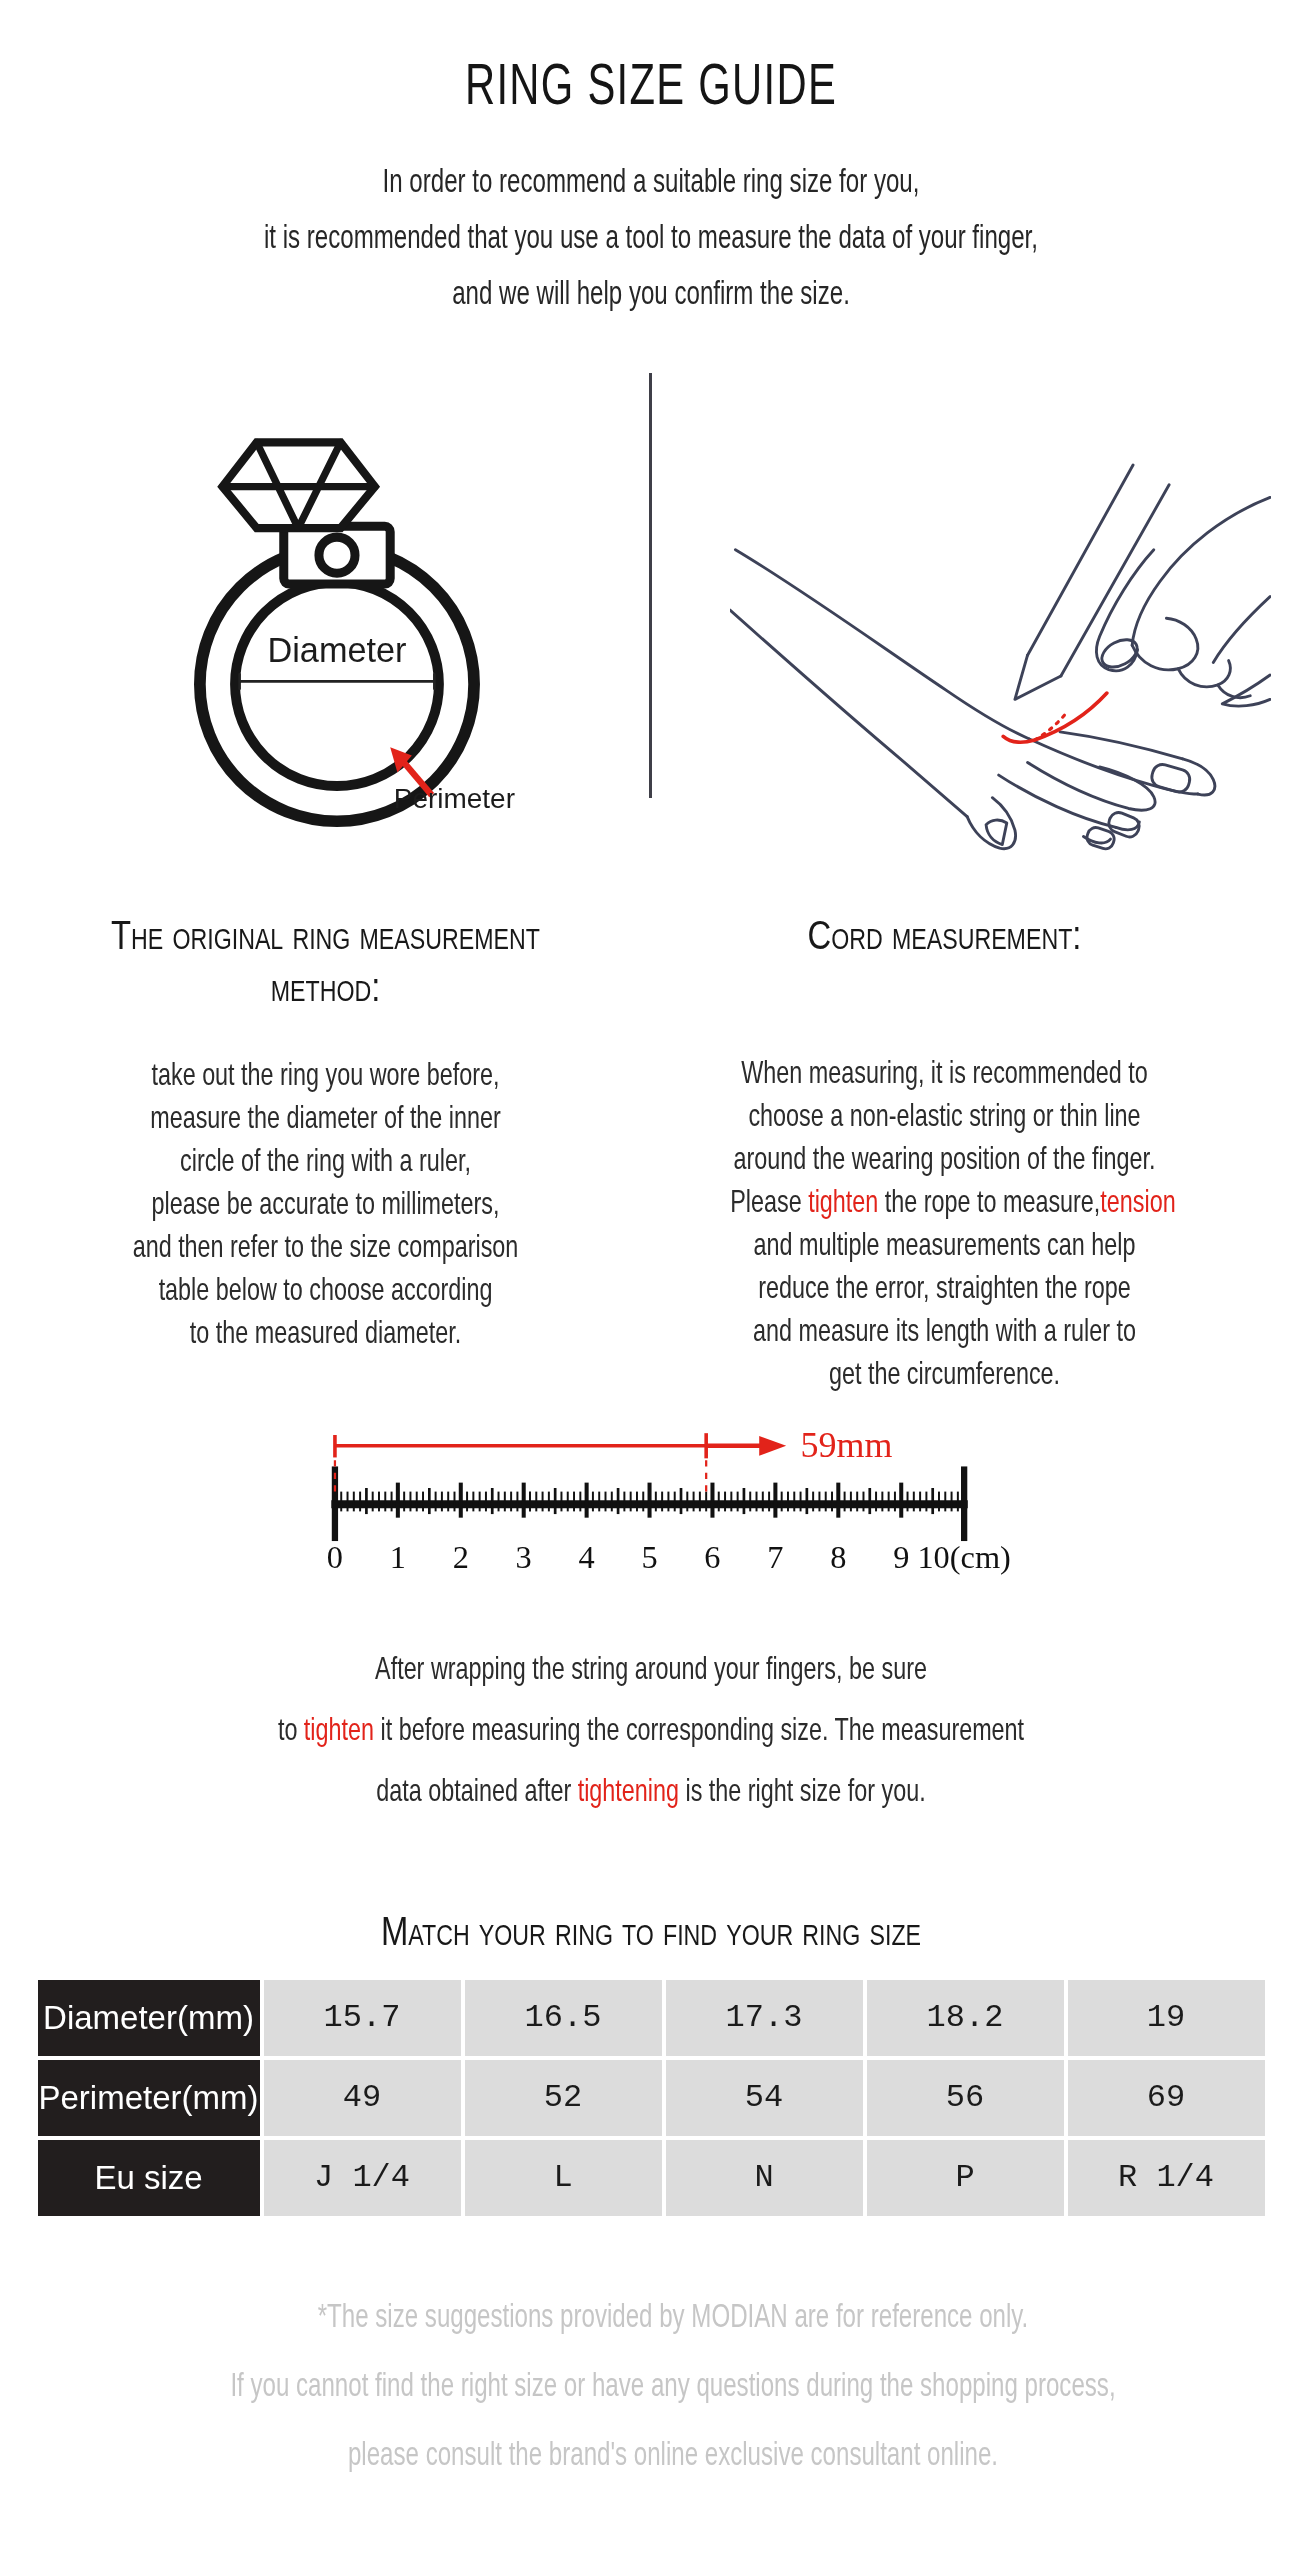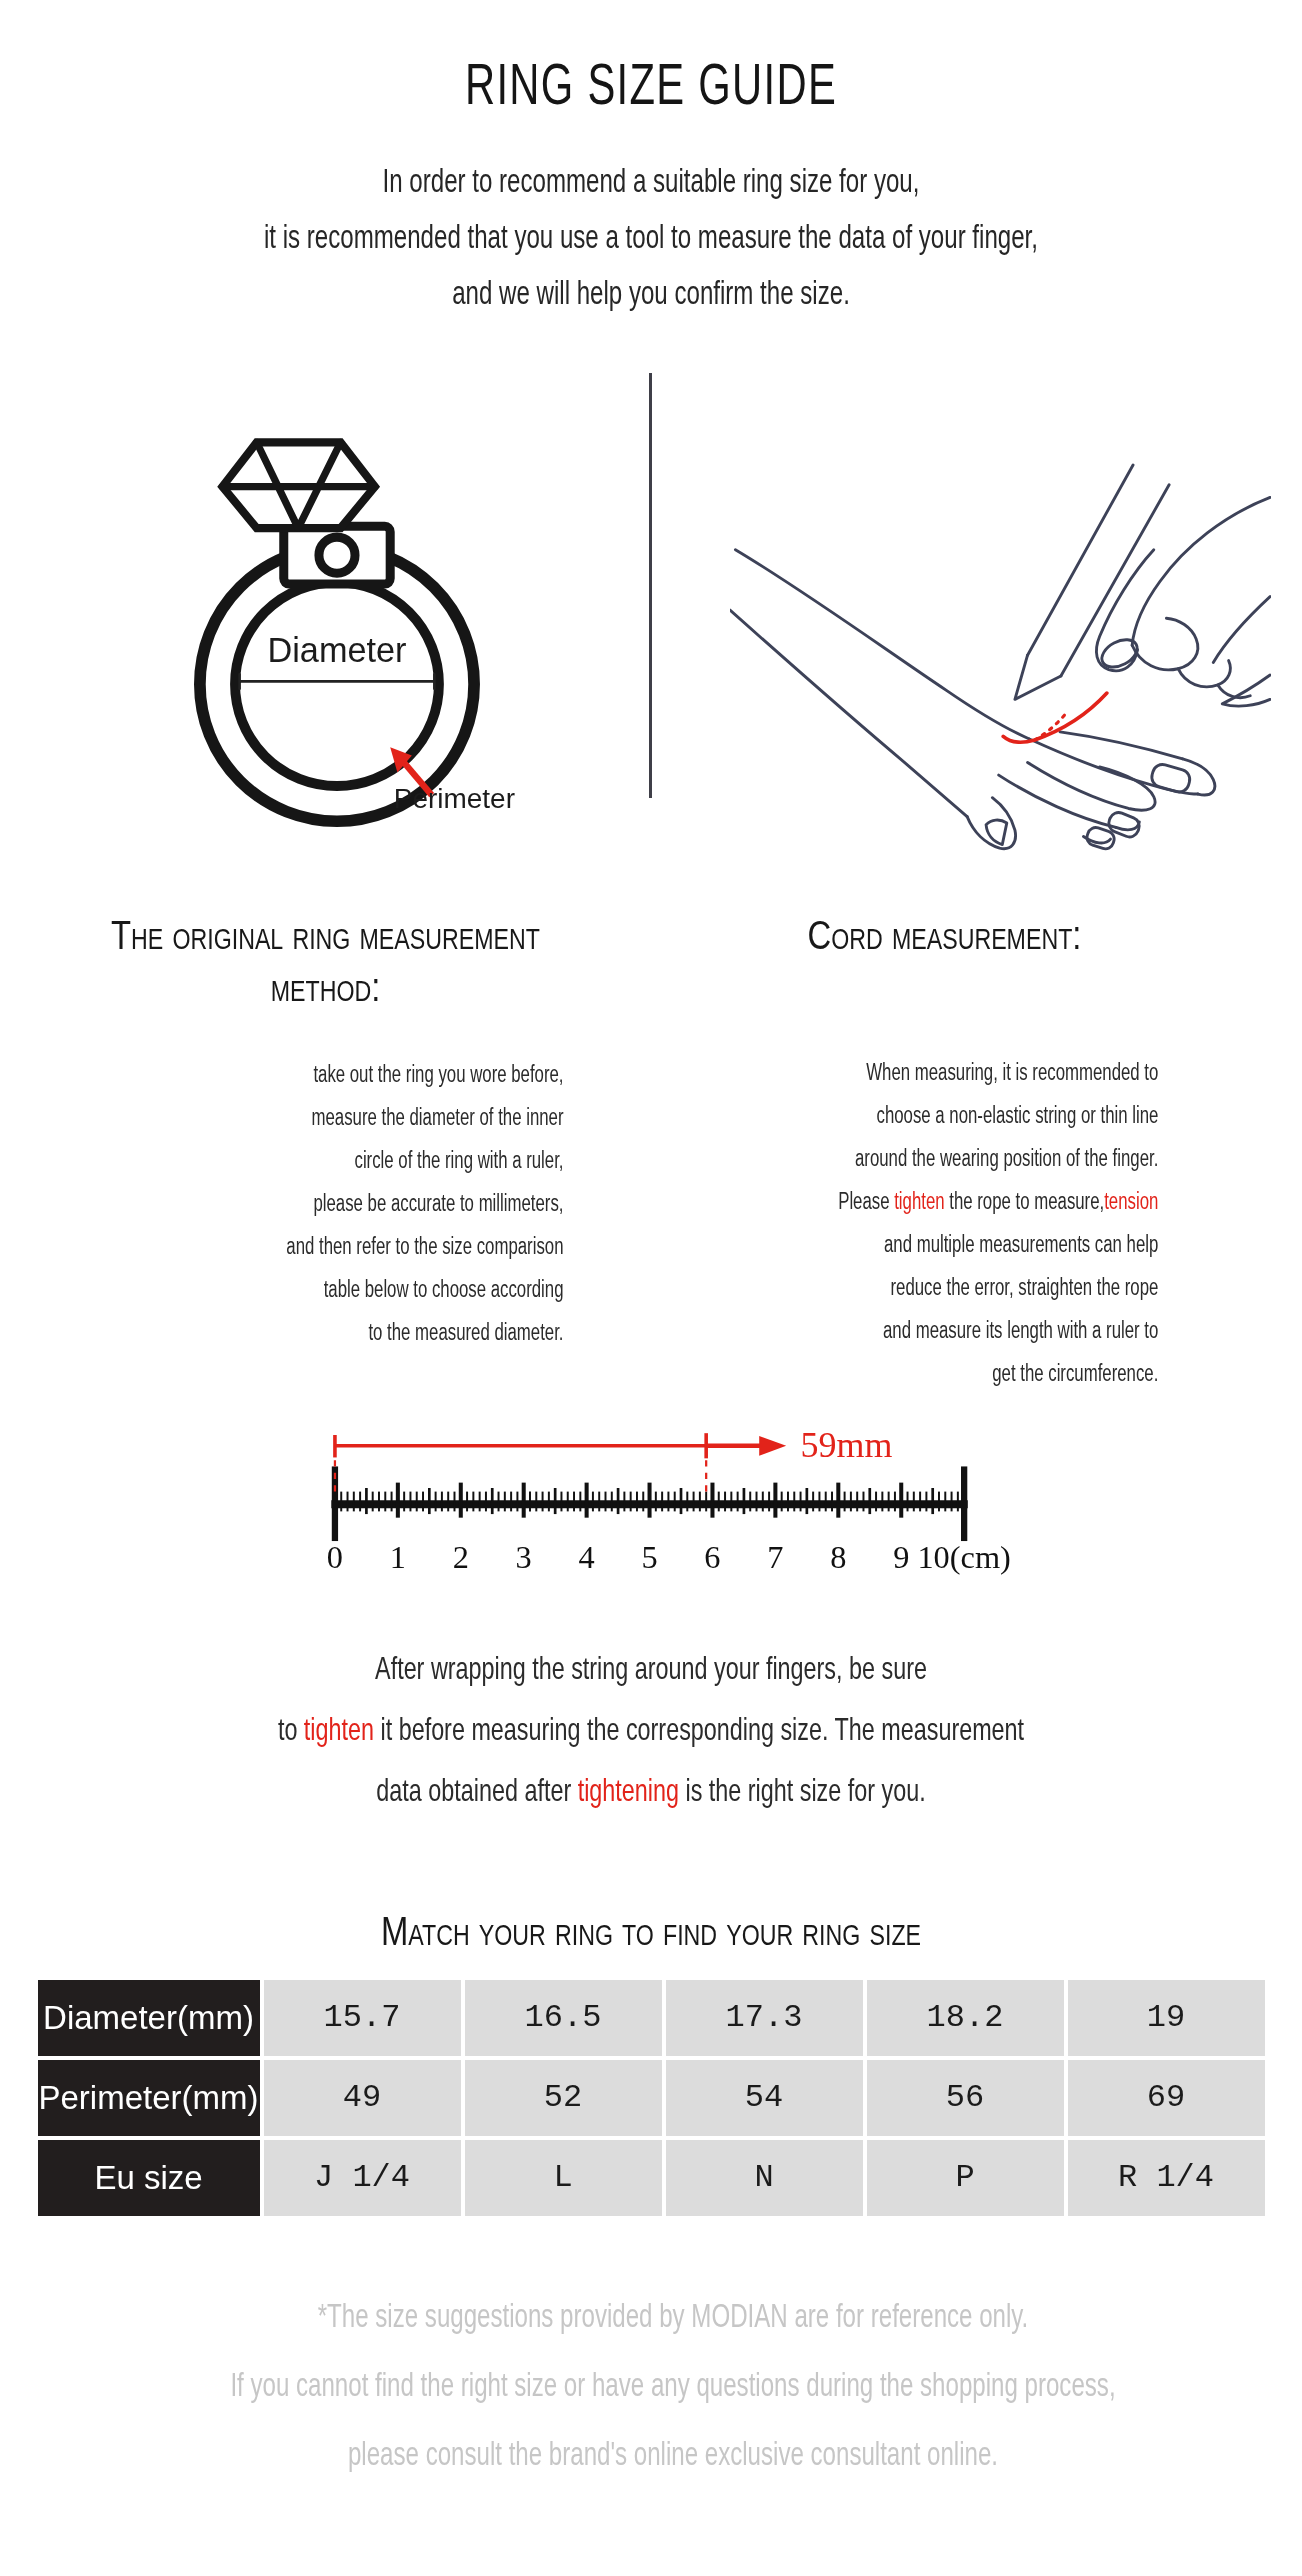--- a/index.html
+++ b/index.html
@@ -18,21 +18,21 @@
   .fig-right{width:651px;}
   .ring-svg{display:block;margin:18px auto 0;}
   .hand-svg{display:block;margin:90px 0 0 65px;}
   .divider{position:absolute;left:649px;top:0;width:2.7px;height:425px;background:#3f3f48;}
 
   .methods{display:flex;margin-top:67px;}
   .method-left{width:652px;text-align:center;}
   .method-right{width:651px;text-align:center;padding-right:64px;box-sizing:border-box;}
   .method h3{margin:0 auto;font-weight:400;font-variant:small-caps;font-size:41px;line-height:52px;
              color:#181818;max-width:541px;transform:scaleX(0.8);transform-origin:50% 50%;}
-  .method .para{margin-top:40px;font-size:23px;line-height:43px;color:#2b2b2b;text-align:right;}
+  .method .para{margin-top:40px;font-size:32px;line-height:43px;color:#2b2b2b;}
   .method-right .para{margin-top:90px;}
 
   .ruler-section{margin-top:21.6px;text-align:center;}
   .ruler-svg{position:relative;left:34px;}
   .ruler-num{font-family:"Liberation Serif",serif;font-size:36px;fill:#111;}
   .ruler-red-label{font-family:"Liberation Serif",serif;font-size:40px;fill:#e2231a;}
 
   .after{margin-top:58px;text-align:center;font-size:32px;line-height:61px;color:#2b2b2b;}
 
   .table-heading{margin:85px 0 0;text-align:center;font-weight:400;font-variant:small-caps;

